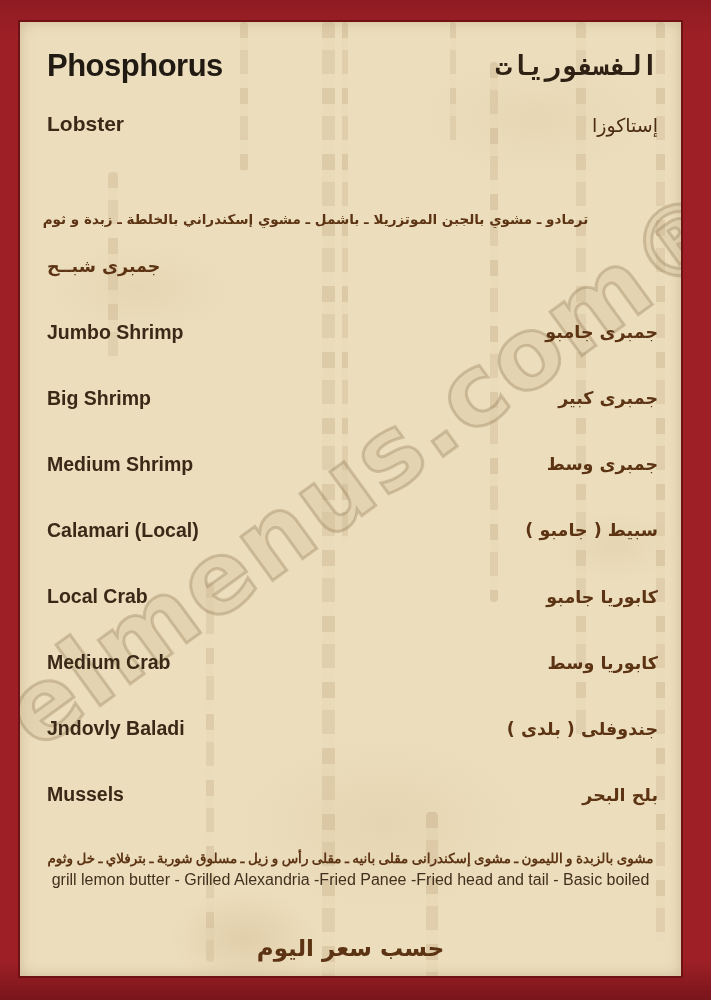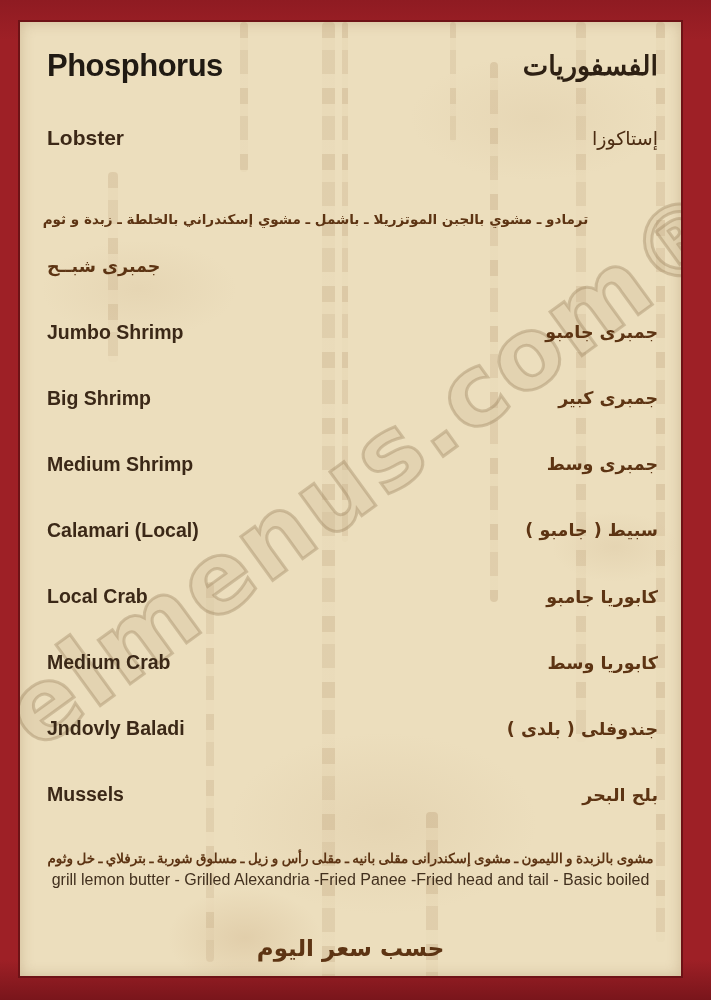--- a/index.html
+++ b/index.html
@@ -41,22 +41,22 @@
     position:absolute;left:350px;top:445px;
     transform:translate(-50%,-50%) rotate(-36deg);
     white-space:nowrap;font-size:99px;font-weight:700;letter-spacing:3px;
     color:rgba(205,184,150,.30);
     -webkit-text-stroke:3px rgba(150,122,86,.35);
     font-family:"DejaVu Sans",sans-serif;
     pointer-events:none;
   }
   .header{position:absolute;top:26px;left:27px;right:23px;display:flex;justify-content:space-between;align-items:center;gap:20px;}
   .title-en{font-size:31px;font-weight:700;color:#201a13;letter-spacing:-.5px;}
-  .title-ar{font-size:27px;font-weight:700;color:#2e2013;font-family:Liberation Serif, serif;}
-  .lobster-row{position:absolute;top:104px;left:27px;right:23px;display:flex;justify-content:space-between;align-items:center;}
+  .title-ar{font-size:27px;font-weight:700;color:#2e2013;font-family:Liberation Mono, monospace;}
+  .lobster-row{position:absolute;top:90px;left:27px;right:23px;display:flex;justify-content:space-between;align-items:flex-end;}
   .lobster-en{font-size:21px;font-weight:700;color:#3c2817;}
   .lobster-ar{font-size:19px;font-weight:400;color:#4c2c12;font-family:"DejaVu Sans",sans-serif;margin-left:24px;}
   .lobster-desc{
     position:absolute;top:167px;left:0;right:70px;text-align:center;
     font-size:13.5px;font-weight:700;color:#5d3413;font-family:"DejaVu Sans",sans-serif;margin-top:22px;
   }
   .items-list{position:absolute;top:211px;left:27px;right:23px;}
   .item-row{height:66.1px;display:flex;justify-content:space-between;align-items:center;}
   .item-en{font-size:19.5px;font-weight:700;color:#3b2817;}
   .item-ar{font-size:17.5px;font-weight:700;color:#5d3413;font-family:"DejaVu Sans",sans-serif;}

